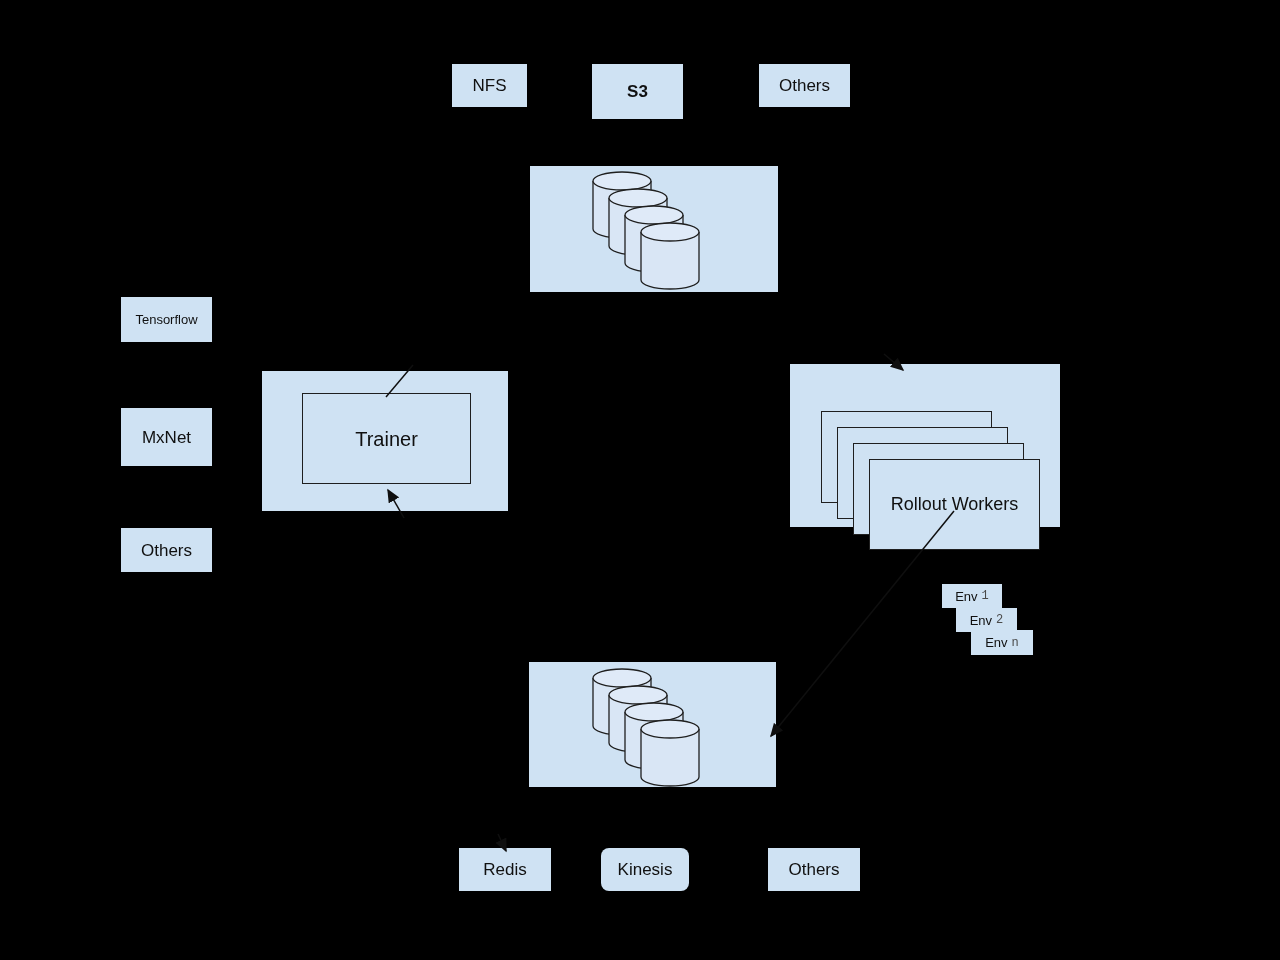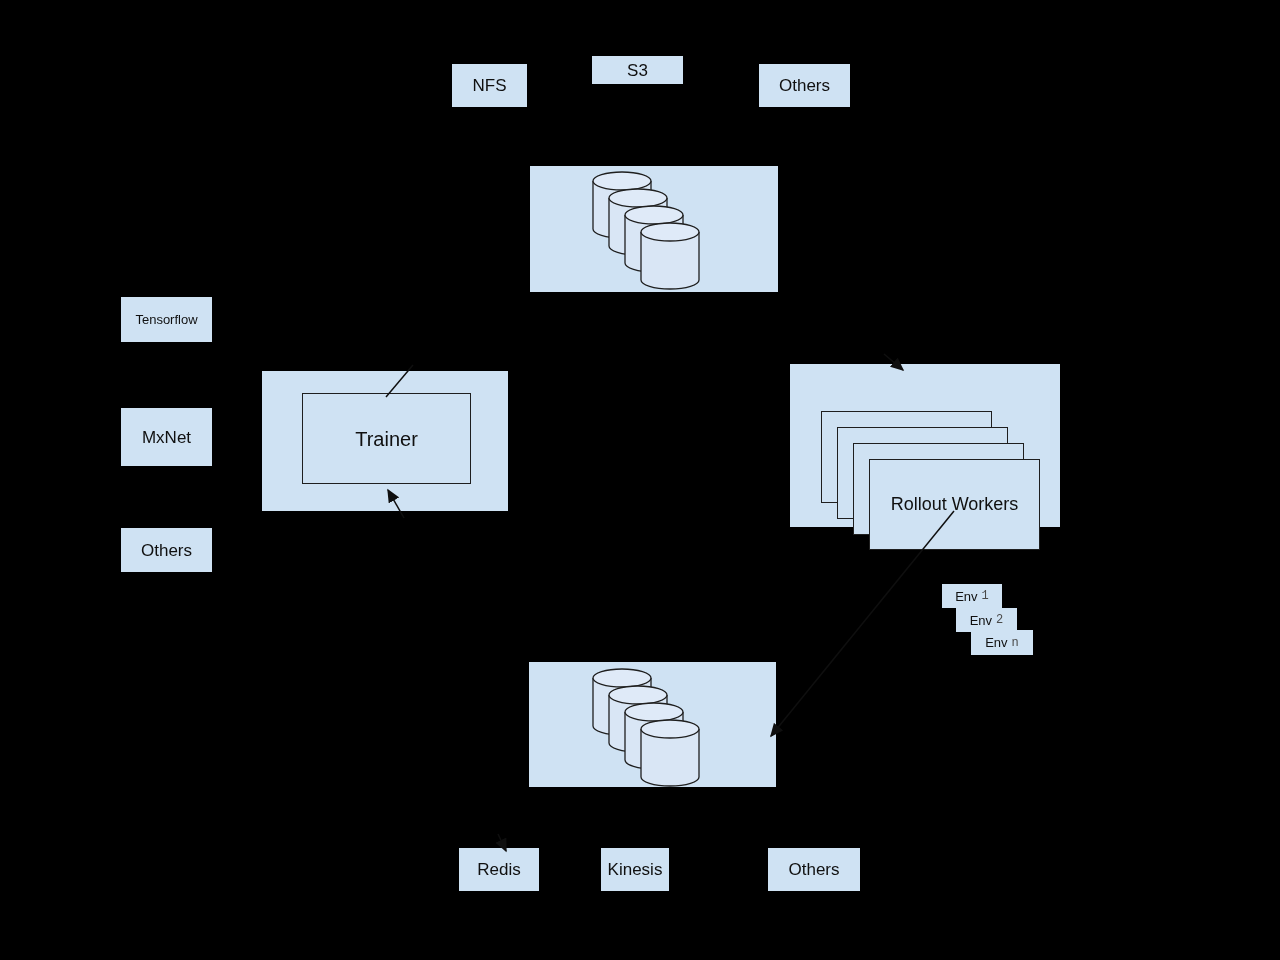--- a/index.html
+++ b/index.html
@@ -18,21 +18,21 @@
     font-family:"Liberation Sans",sans-serif;color:var(--text);overflow:hidden;
   }
   .box{
     position:absolute;background:var(--box-fill);
     display:flex;align-items:center;justify-content:center;
     font-size:17px;line-height:1;white-space:nowrap;
   }
   .box.small{font-size:13px;}
   
   .nfs{left:452px;top:64px;width:75px;height:43px;}
-  .s3{left:592px;top:56px;width:91px;height:28px;}
+  .s3{left:592px;top:64px;width:91px;height:55px;font-weight:bold;}
   .others-top{left:759px;top:64px;width:91px;height:43px;}
   
   .storage-top{left:530px;top:166px;width:248px;height:126px;}
   .storage-bottom{left:529px;top:662px;width:247px;height:125px;}
   
   .tensorflow{left:121px;top:297px;width:91px;height:45px;text-align:center;}
   .mxnet{left:121px;top:408px;width:91px;height:58px;}
   .others-left{left:121px;top:528px;width:91px;height:44px;}
   
   .trainer-outer{left:262px;top:371px;width:246px;height:140px;}
@@ -51,22 +51,22 @@
   .sr2{left:837px;top:389px;}
   .sr3{left:853px;top:405px;}
   .sr4{left:869px;top:421px;height:91px;}
   
   .env{position:absolute;background:var(--box-fill);display:flex;align-items:center;justify-content:center;font-size:13px;}
   .env .env-id{font-family:"Liberation Mono",monospace;font-size:12px;color:var(--env-id);margin-left:4px;}
   .env1{left:942px;top:584px;width:60px;height:24px;}
   .env2{left:956px;top:608px;width:61px;height:24px;}
   .env3{left:971px;top:630px;width:62px;height:25px;}
   
-  .redis{left:459px;top:848px;width:80px;height:43px;}
-  .kinesis{left:601px;top:848px;width:68px;height:43px;}
+  .redis{left:459px;top:848px;width:92px;height:43px;}
+  .kinesis{left:601px;top:848px;width:88px;height:43px;border-radius:8px;}
   .others-bottom{left:768px;top:848px;width:92px;height:43px;}
   
   #overlay{position:absolute;left:0;top:0;width:1280px;height:960px;pointer-events:none;}
   .cyl-body{fill:var(--shape-fill);stroke:var(--stroke);stroke-width:1.3;}
   .cyl-top{fill:var(--shape-top-fill);stroke:var(--stroke);stroke-width:1.3;}
   .arrow{stroke:var(--arrow);stroke-width:1.5;fill:none;}
 </style>
 </head>
 <body>
 

